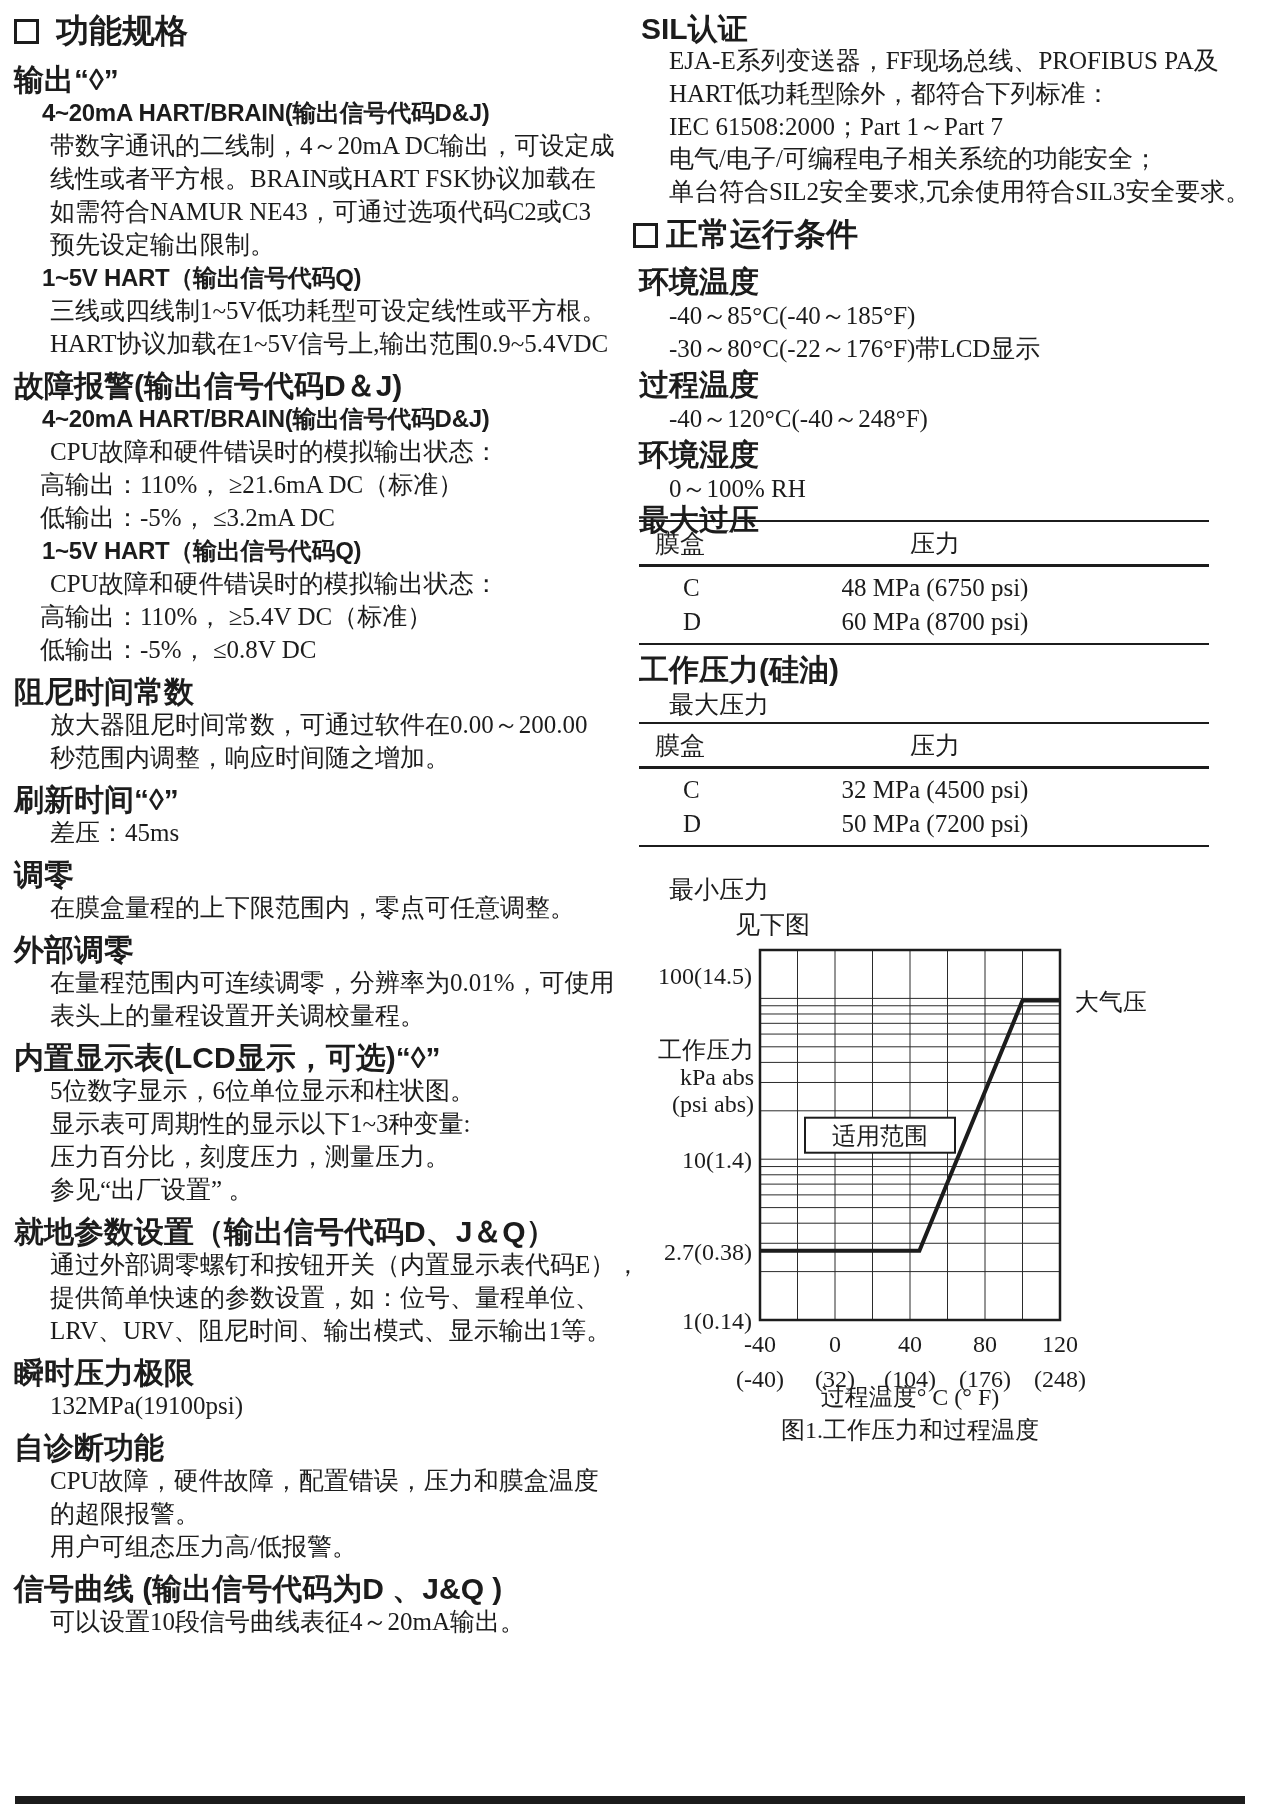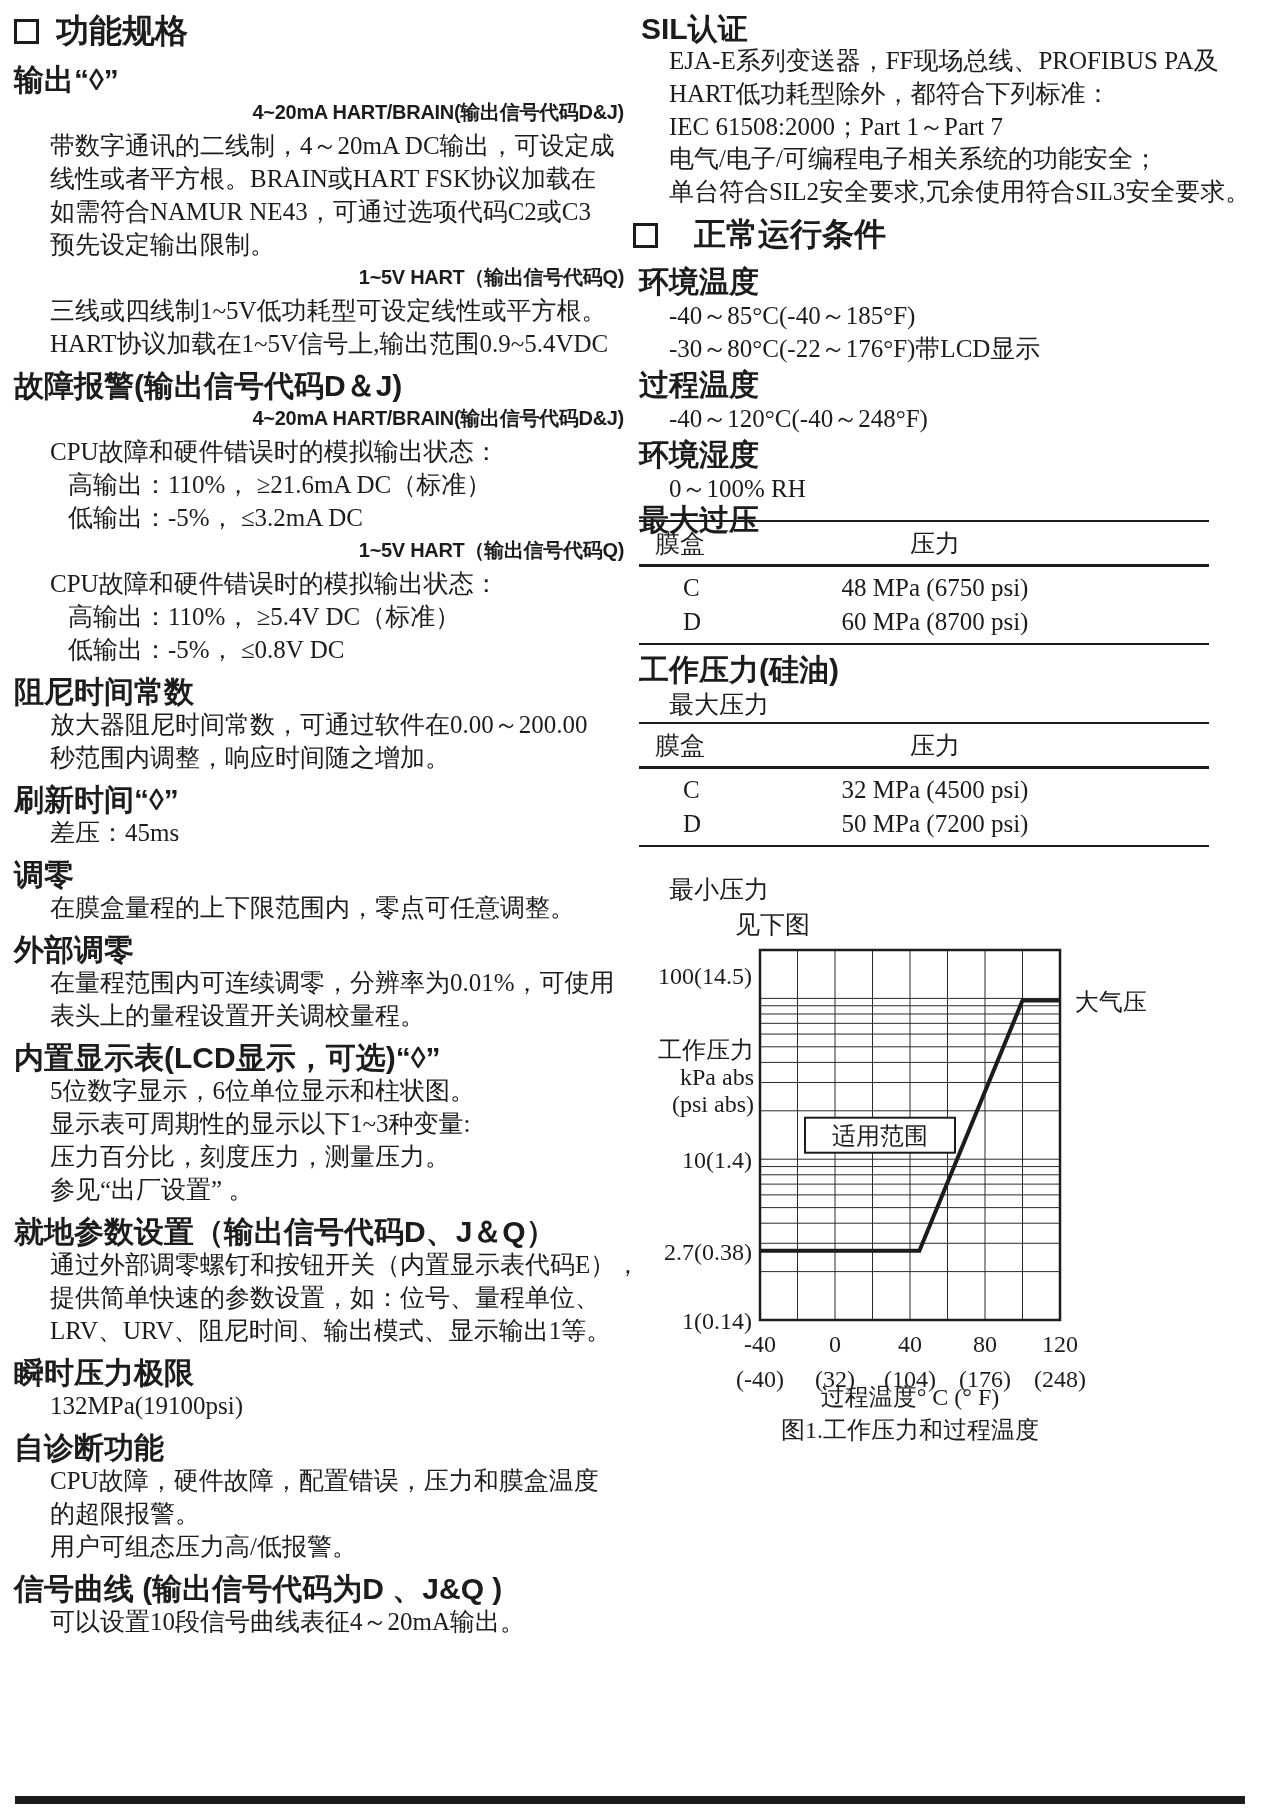--- a/index.html
+++ b/index.html
@@ -4,29 +4,29 @@
 <style>
   html,body{margin:0;padding:0;background:#ffffff;width:1287px;height:1813px;}
   body{position:relative;font-family:"Liberation Serif","DejaVu Serif",serif;color:#1c1c1c;overflow:hidden;}
   .page{position:absolute;left:0;top:0;width:1184px;height:1813px;background:#fff;}
 
   
   .col-left{position:absolute;left:14px;top:8px;width:610px;}
   .h1{font-family:"Liberation Sans","DejaVu Sans",sans-serif;font-weight:bold;font-size:33px;line-height:46px;display:flex;align-items:center;white-space:nowrap;}
   .sqbox{width:19px;height:19px;border:3px solid #1c1c1c;display:inline-block;margin-right:17px;flex:0 0 auto;}
   .h2{font-family:"Liberation Sans","DejaVu Sans",sans-serif;font-weight:bold;font-size:30px;line-height:33px;margin-top:9px;white-space:nowrap;}
-  .sub{font-family:"Liberation Sans","DejaVu Sans",sans-serif;font-weight:bold;font-size:20px;line-height:33px;margin-left:28px;letter-spacing:-0.3px;white-space:nowrap;text-align:right;}
+  .sub{font-family:"Liberation Sans","DejaVu Sans",sans-serif;font-weight:bold;font-size:24px;line-height:33px;margin-left:28px;letter-spacing:-0.3px;white-space:nowrap;}
   .b1{font-size:25px;line-height:33px;margin-left:36px;white-space:nowrap;}
-  .b2{font-size:25px;line-height:33px;margin-left:54px;white-space:nowrap;}
+  .b2{font-size:25px;line-height:33px;margin-left:26px;white-space:nowrap;}
 
   
   .rc{position:absolute;white-space:nowrap;}
   .rc.h2{margin-top:0;}
   .rc.body{font-size:25px;line-height:33px;}
-  .h1b{font-family:"Liberation Sans","DejaVu Sans",sans-serif;font-weight:bold;font-size:32px;display:flex;align-items:center;white-space:nowrap;gap:28px;}
+  .h1b{font-family:"Liberation Sans","DejaVu Sans",sans-serif;font-weight:bold;font-size:32px;display:flex;align-items:center;white-space:nowrap;}
   .h1b .sqbox{margin-right:8px;}
 
   .spec-table{position:absolute;left:639px;width:570px;border-top:2px solid #1c1c1c;border-bottom:2px solid #1c1c1c;}
   .spec-table .tr{display:flex;align-items:center;height:34px;font-size:25px;}
   .spec-table .tr.th{height:42px;border-bottom:3px solid #1c1c1c;}
   .spec-table .c1{width:120px;box-sizing:border-box;padding-left:16px;}
   .spec-table .tr:not(.th) .c1{padding-left:44px;}
   .spec-table .c2{width:352px;text-align:center;}
   .spec-table .pad{height:4px;}
 

